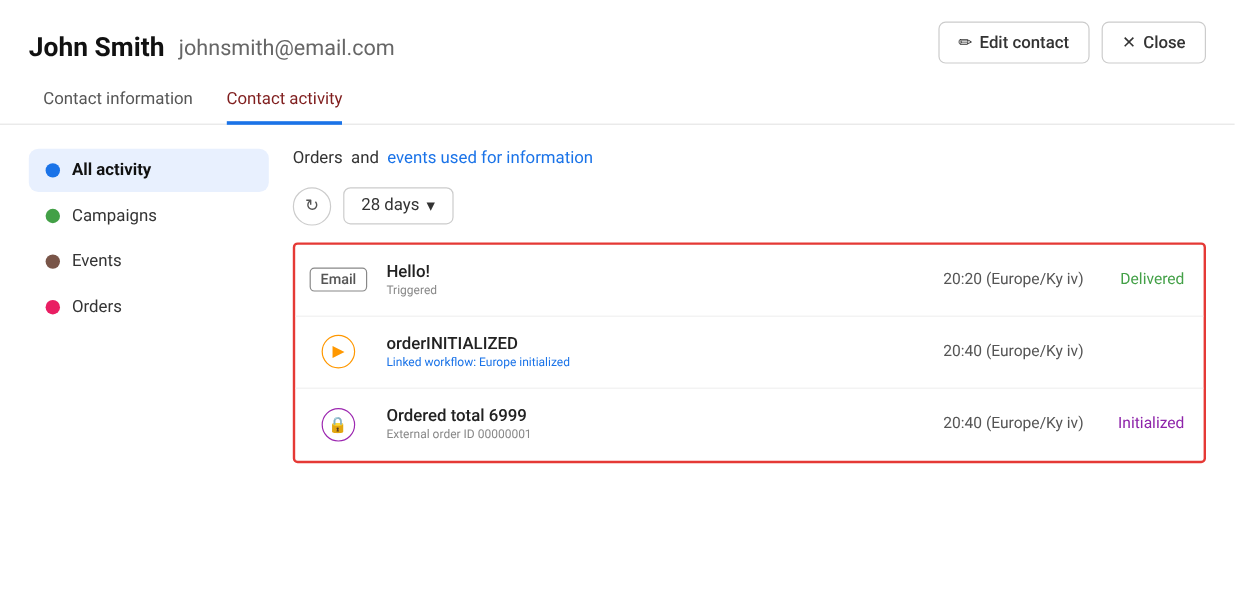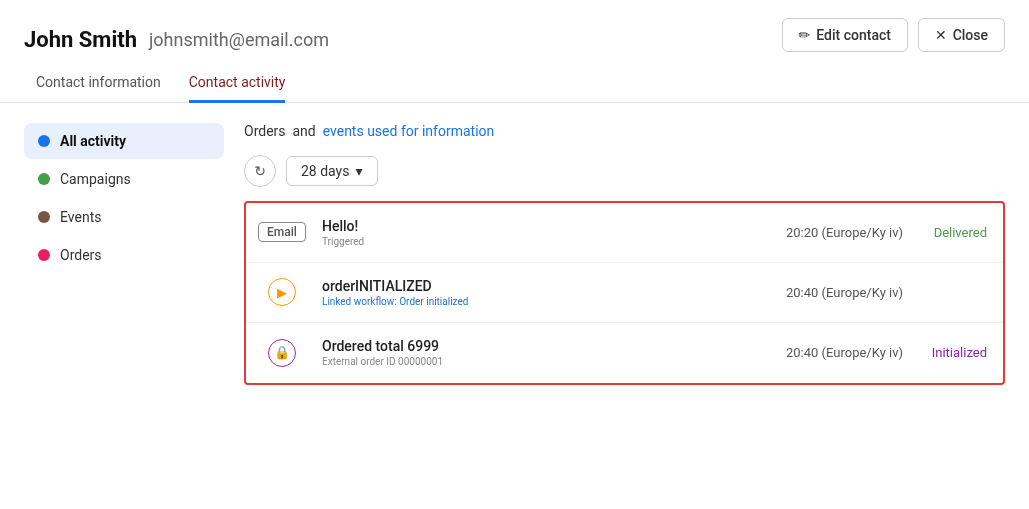--- a/index.html
+++ b/index.html
@@ -310,21 +310,21 @@
         <div class="activity-status status-delivered">Delivered</div>
       </div>
 
       <div class="activity-row">
         <div class="activity-bar" style="background:#795548;"></div>
         <div class="activity-icon-col">
           <div class="icon-circle" style="border-color:#ff9800; color:#ff9800;">▶</div>
         </div>
         <div class="activity-content">
           <div class="activity-title">orderINITIALIZED</div>
-          <div class="activity-subtitle link">Linked workflow: Order initialized</div>
+          <div class="activity-subtitle link">Linked workflow: Europe initialized</div>
         </div>
         <div class="activity-time">
           <span>20:40 (Europe/Ky iv)</span>
         </div>
         <div class="activity-status"></div>
       </div>
 
       <div class="activity-row">
         <div class="activity-bar" style="background:#e91e63;"></div>
         <div class="activity-icon-col">

